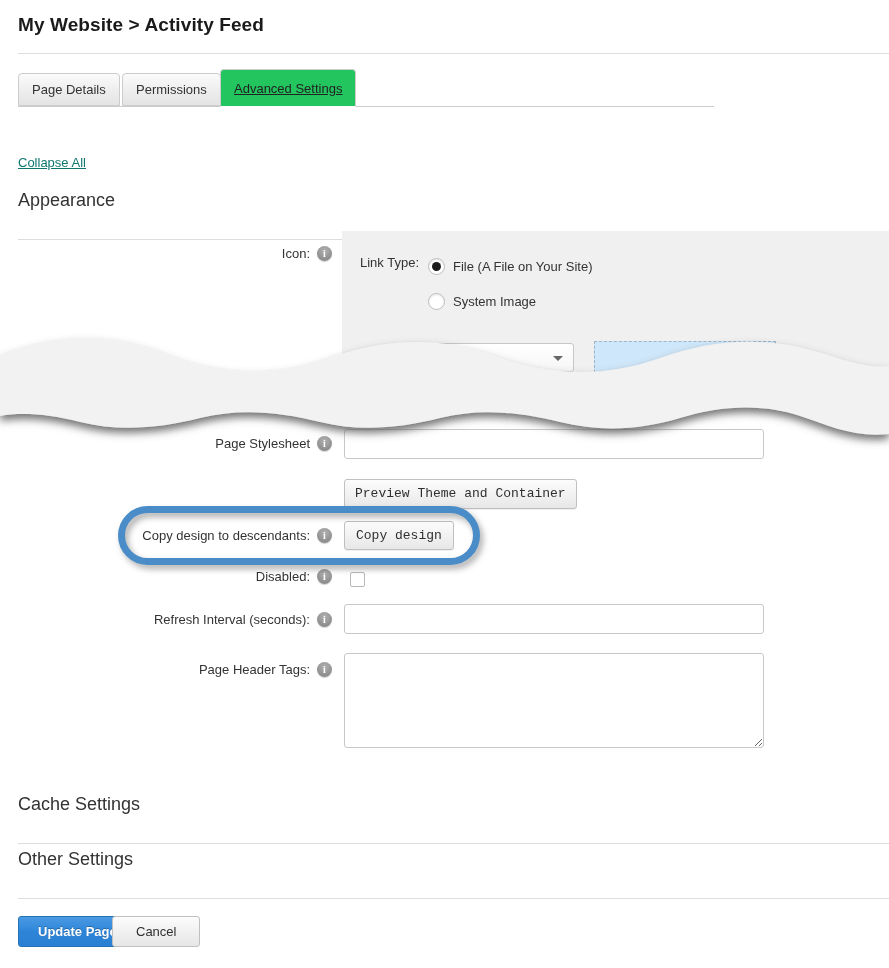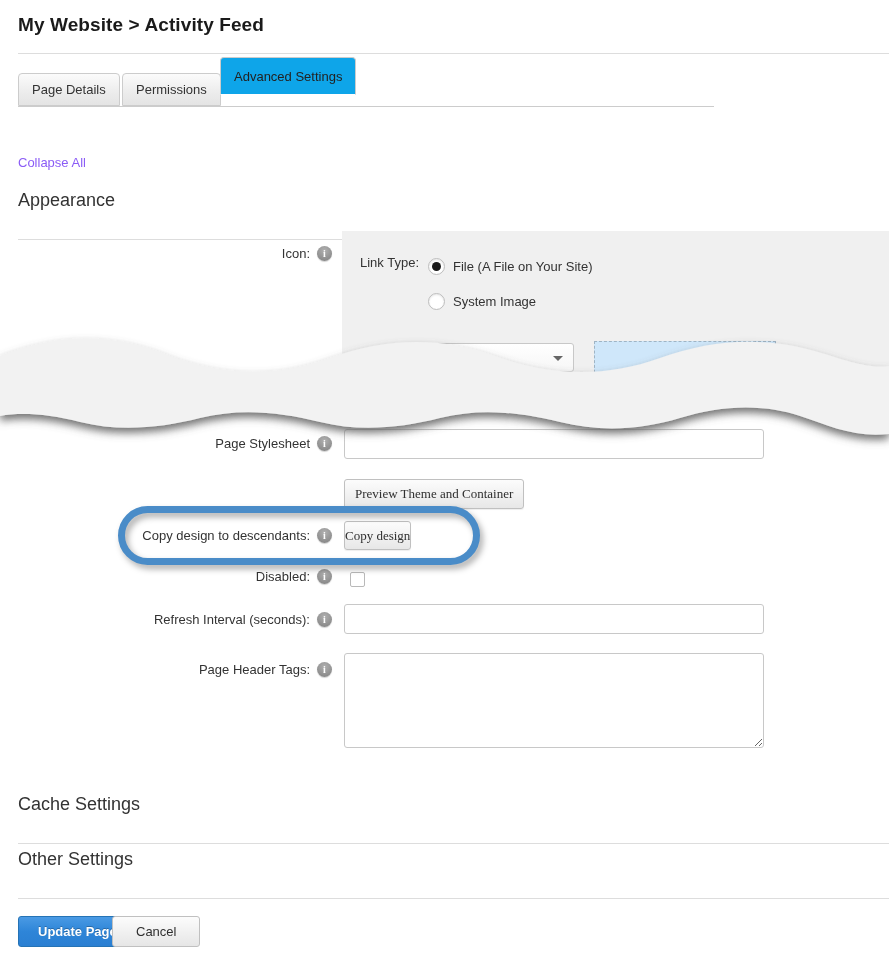--- a/index.html
+++ b/index.html
@@ -62,36 +62,38 @@
     color: #333333;
     text-align: center;
     white-space: nowrap;
     cursor: pointer;
     padding: 0 13px;
     line-height: 32px;
     height: 33px;
     background: linear-gradient(to bottom, #fbfbfb 0%, #ededed 55%, #e4e4e4 100%);
   }
   .tab.active {
-    background: #0ea5e9;
+    background: #22c55e;
     border-bottom: 1px solid #ffffff;
     height: 38px;
     line-height: 37px;
-    bottom: 12px;
+    bottom: 0;
     z-index: 4;
     color: #222222;
+    text-decoration: underline;
   }
 
   
   #collapse-all {
     position: absolute;
     left: 18px;
     top: 155px;
     font-size: 13px;
-    color: #8b5cf6;
+    color: #0f766e;
+    text-decoration: underline;
     cursor: pointer;
     font-weight: 500;
   }
 
   
   .section-head {
     position: absolute;
     left: 18px;
     width: 871px;
     box-sizing: border-box;
@@ -158,21 +160,21 @@
     outline: none;
   }
 
   .btn {
     position: absolute;
     box-sizing: border-box;
     border: 1px solid #c0c0c0;
     border-radius: 3px;
     background: linear-gradient(to bottom, #fcfcfc 0%, #f2f2f2 50%, #e7e7e7 100%);
     font-size: 13px;
-    font-family: Liberation Serif, serif;
+    font-family: Liberation Mono, monospace;
     color: #2f2f2f;
     cursor: pointer;
     white-space: nowrap;
     box-shadow: 0 1px 1px rgba(0,0,0,0.07);
   }
 
   
   #icon-panel {
     position: absolute;
     left: 342px;
@@ -387,21 +389,21 @@
 <input class="txtfield" id="page-stylesheet-input" style="left: 344px; top: 429px; width: 420px; height: 30px;" value="">
 
 <div class="btn" style="left:344px;top:479px;height:30px;line-height:28px;padding:0 10px;">Preview Theme and Container</div>
 
 <div class="row" style="top:526px;">
   <div class="lbl-wrap">
     <span class="lbl-text">Copy design to descendants:</span>
     <span class="info-icon">i</span>
   </div>
 </div>
-<div class="btn" style="left:344px;top:521px;height:29px;line-height:27px;padding:0 0;">Copy design</div>
+<div class="btn" style="left:344px;top:521px;height:29px;line-height:27px;padding:0 11px;">Copy design</div>
 
 <div id="callout-ring"></div>
 
 <div class="row" style="top:567px;">
   <div class="lbl-wrap">
     <span class="lbl-text">Disabled:</span>
     <span class="info-icon">i</span>
   </div>
 </div>
 <div class="checkbox" style="left:350px;top:572px;"></div>

